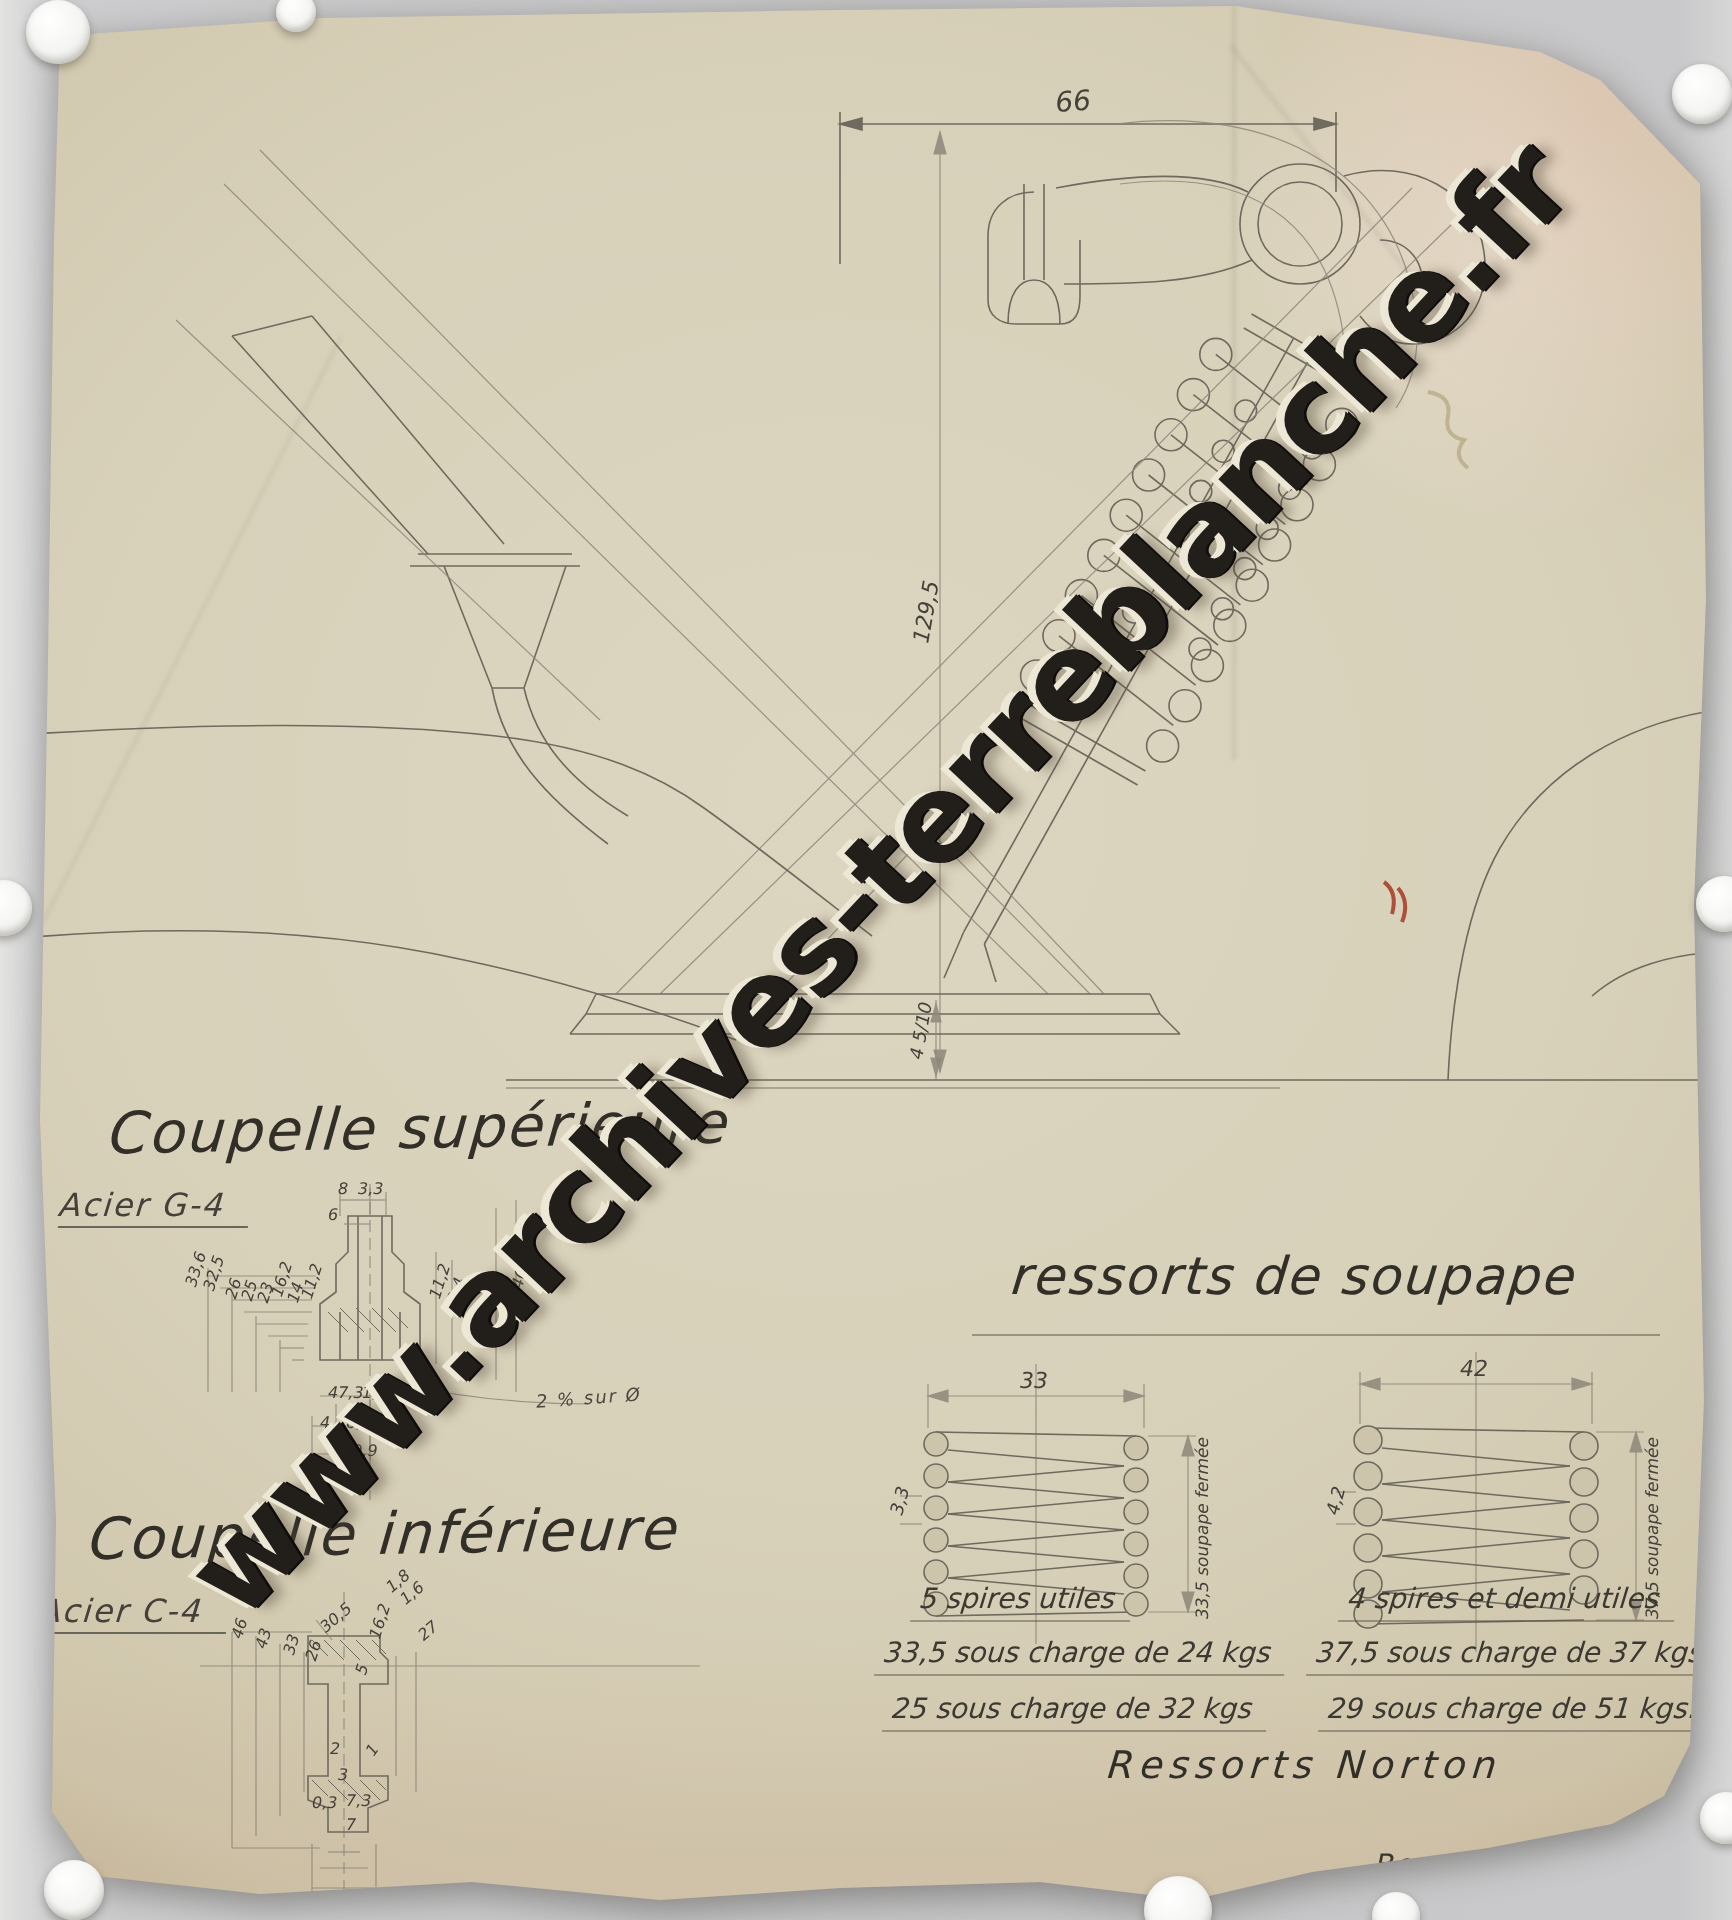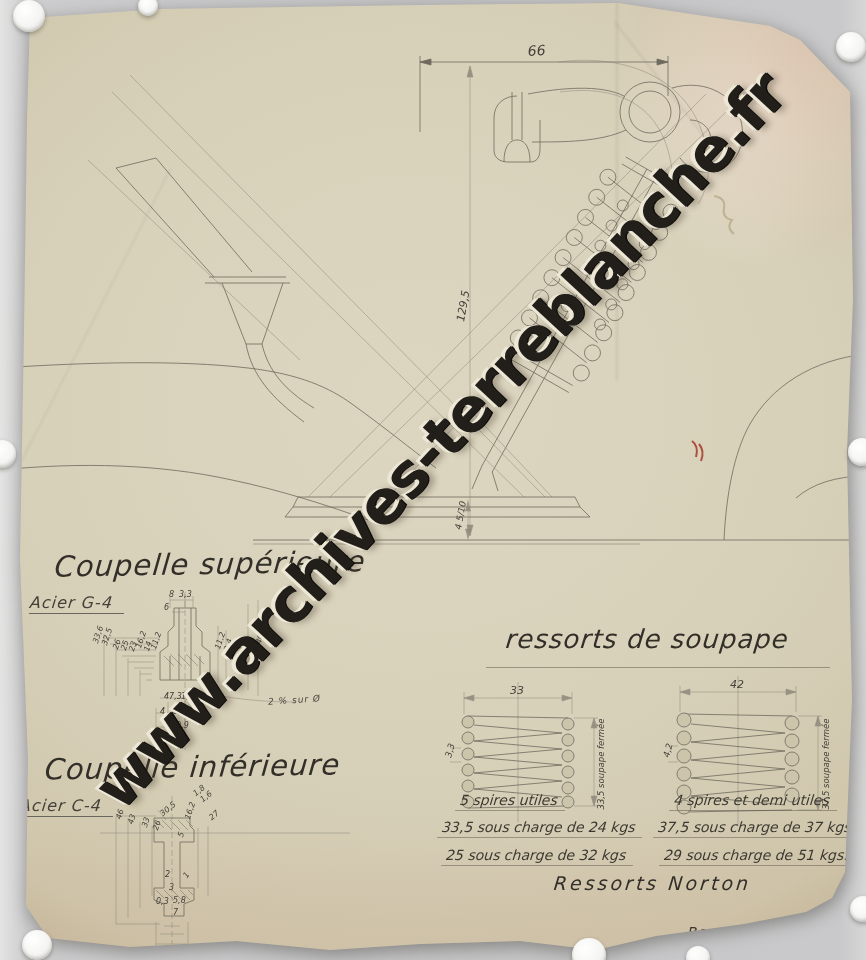--- a/index.html
+++ b/index.html
@@ -308,21 +308,21 @@
             <span class="dim-label" style="left: 157px; top: 88px; transform: rotate(-72deg);">5</span>
             <span class="dim-label" style="left: 139px; top: 64px; transform: rotate(-40deg);">30,5</span>
             <span class="dim-label" style="left: 164px; top: 70px; transform: rotate(-72deg);">16,2</span>
             <span class="dim-label" style="left: 172px; top: 44px; transform: rotate(-40deg);">1,8</span>
             <span class="dim-label" style="left: 179px; top: 50px; transform: rotate(-40deg);">1,6</span>
             <span class="dim-label" style="left: 188px; top: 68px; transform: rotate(-40deg);">27</span>
             <span class="dim-label" style="left: 145px; top: 123px;">2</span>
             <span class="dim-label" style="left: 162px; top: 127px; transform: rotate(-55deg);">1</span>
             <span class="dim-label" style="left: 149px; top: 136px;">3</span>
             <span class="dim-label" style="left: 136px; top: 150px;">0,3</span>
-            <span class="dim-label" style="left: 153px; top: 149px;">5,8</span>
+            <span class="dim-label" style="left: 153px; top: 149px;">7,3</span>
             <span class="dim-label" style="left: 153px; top: 161px;">7</span>
           </div>
     </div>
 
     <div class="abs" style="left:428px;top:620px;width:438px;height:305px;z-index:2;">
       <div class="hand" style="position:absolute;left:78px;top:4px;font-size:26px;white-space:nowrap;">ressorts de soupape</div>
       <div id="ressorts-underline" style="position:absolute;left:58px;top:47px;width:344px;"></div>
 
       <svg class="abs" style="left:20px;top:62px;" width="170" height="140" viewBox="0 0 170 140">
         <line x1="70" y1="0" x2="70" y2="140" class="faint"></line>

